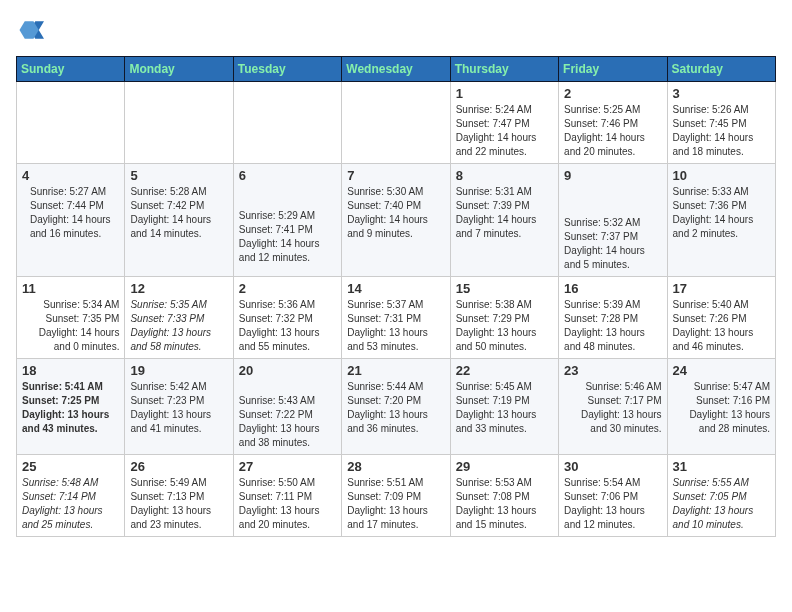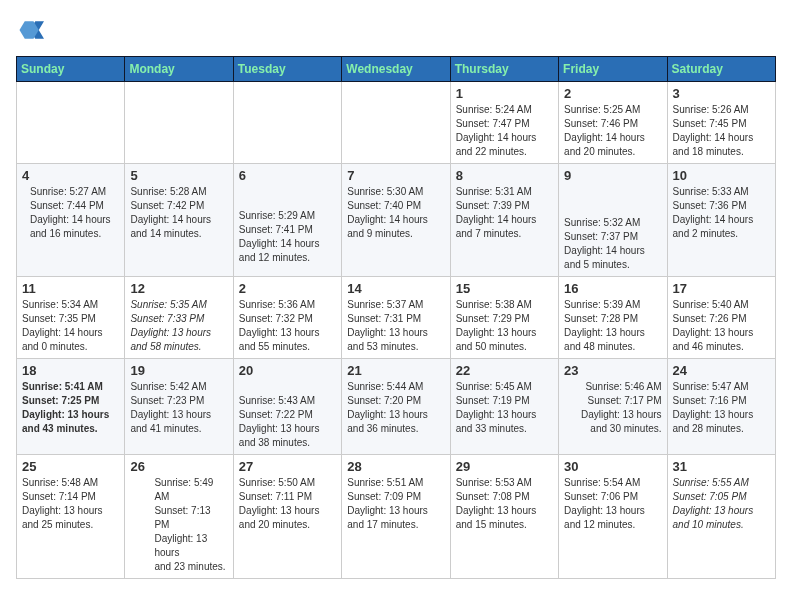--- a/index.html
+++ b/index.html
@@ -203,21 +203,21 @@
           <span class="day-num">10</span>
           <div class="cell-info" style="white-space: pre-line;">Sunrise: 5:33 AM
 Sunset: 7:36 PM
 Daylight: 14 hours
 and 2 minutes.</div>
         </td>
       </tr>
       <tr>
         <td>
           <span class="day-num">11</span>
-          <div class="cell-info" style="white-space: pre-line;">Sunrise: 5:34 AM
+          <div class="cell-info" style="white-space: pre-line; text-align: right;">Sunrise: 5:34 AM
 Sunset: 7:35 PM
 Daylight: 14 hours
 and 0 minutes.</div>
         </td>
         <td>
           <span class="day-num">12</span>
           <div class="cell-info" style="white-space: pre-line; font-style: italic;">Sunrise: 5:35 AM
 Sunset: 7:33 PM
 Daylight: 13 hours
 and 58 minutes.</div>
@@ -296,37 +296,37 @@
         </td>
         <td>
           <span class="day-num">23</span>
           <div class="cell-info" style="white-space: pre-line; text-align: right;">Sunrise: 5:46 AM
 Sunset: 7:17 PM
 Daylight: 13 hours
 and 30 minutes.</div>
         </td>
         <td>
           <span class="day-num">24</span>
-          <div class="cell-info" style="white-space: pre-line;">Sunrise: 5:47 AM
+          <div class="cell-info" style="white-space: pre-line; text-align: right;">Sunrise: 5:47 AM
 Sunset: 7:16 PM
 Daylight: 13 hours
 and 28 minutes.</div>
         </td>
       </tr>
       <tr>
         <td>
           <span class="day-num">25</span>
-          <div class="cell-info" style="white-space: pre-line;">Sunrise: 5:48 AM
+          <div class="cell-info" style="white-space: pre-line; font-style: italic;">Sunrise: 5:48 AM
 Sunset: 7:14 PM
 Daylight: 13 hours
 and 25 minutes.</div>
         </td>
         <td>
           <span class="day-num">26</span>
-          <div class="cell-info" style="white-space: pre-line; margin-left: 24px;">Sunrise: 5:49 AM
+          <div class="cell-info" style="white-space: pre-line;">Sunrise: 5:49 AM
 Sunset: 7:13 PM
 Daylight: 13 hours
 and 23 minutes.</div>
         </td>
         <td>
           <span class="day-num">27</span>
           <div class="cell-info" style="white-space: pre-line;">Sunrise: 5:50 AM
 Sunset: 7:11 PM
 Daylight: 13 hours
 and 20 minutes.</div>

